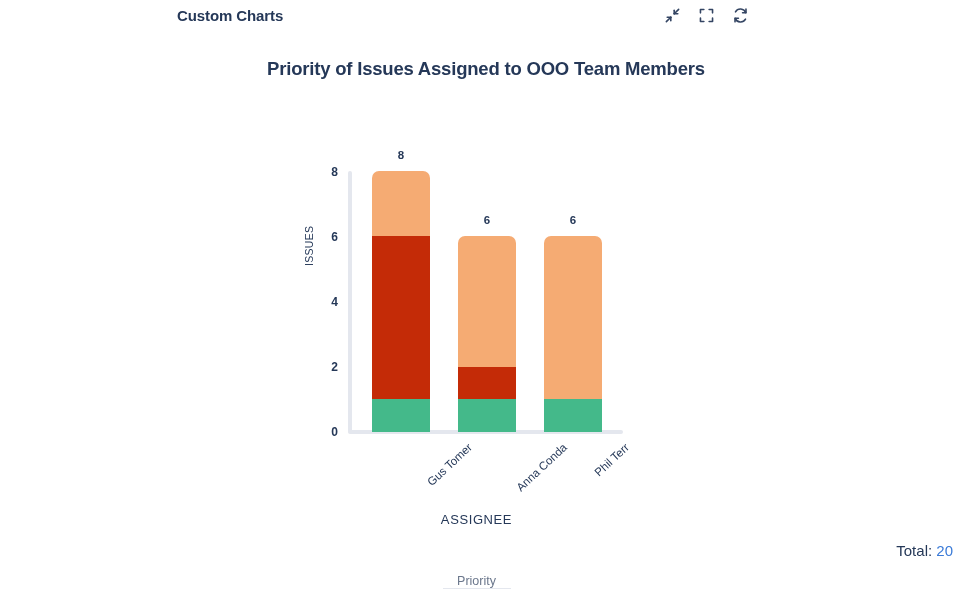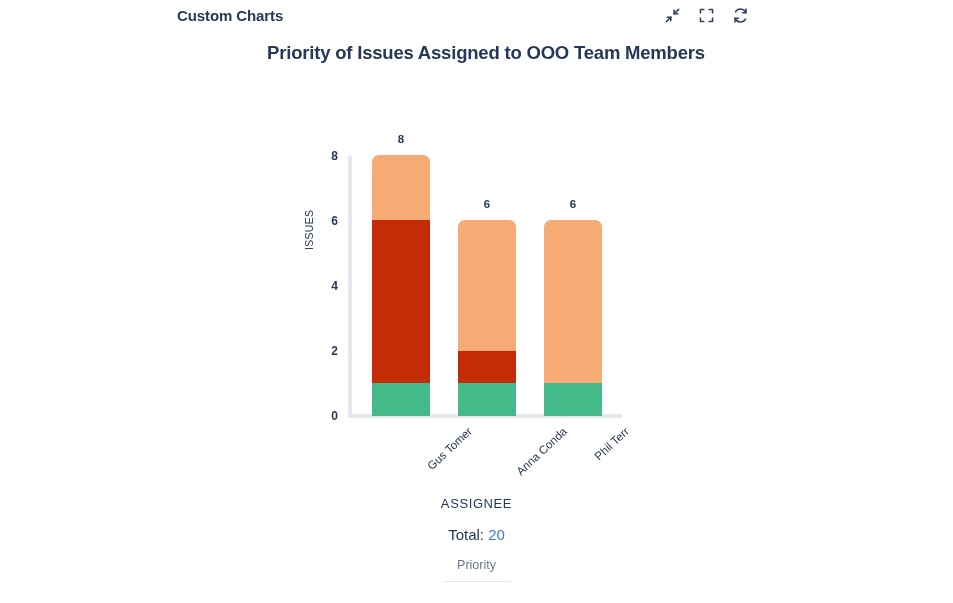--- a/index.html
+++ b/index.html
@@ -49,21 +49,21 @@
     align-items: center;
     justify-content: center;
     cursor: pointer;
     color: #344563;
   }
   .hdr-icon svg { display: block; }
 
   
   .chart-card {
     position: absolute;
-    top: 18px; left: 0;
+    top: 34px; left: 0;
     width: 794px;
     height: 569px;
   }
   .chart-title {
     position: absolute;
     top: 22px;
     left: 236px;
     width: 500px;
     text-align: center;
     font-size: 18.5px;
@@ -160,41 +160,41 @@
     text-align: center;
     font-size: 13px;
     letter-spacing: 0.6px;
     color: #253858;
   }
   .total-line {
     position: absolute;
     top: 508px;
     left: 0;
     width: 953px;
-    text-align: center;
+    text-align: right;
     font-size: 15px;
     color: #253858;
   }
   .total-value {
     color: #3b7bd8;
   }
 
   
   .legend-heading-wrap {
     position: absolute;
     top: 537px;
     left: 0;
     width: 953px;
     text-align: center;
   }
   .legend-heading {
     display: inline-block;
     font-size: 12.5px;
     color: #6b778c;
-    padding-bottom: 9px;
+    padding-bottom: 0;
     border-bottom: 1.5px solid #e4e7ee;
     min-width: 68px;
   }
 </style>
 </head>
 <body>
 
 <div class="app-header">
   <div class="app-title">Custom Charts</div>
 

